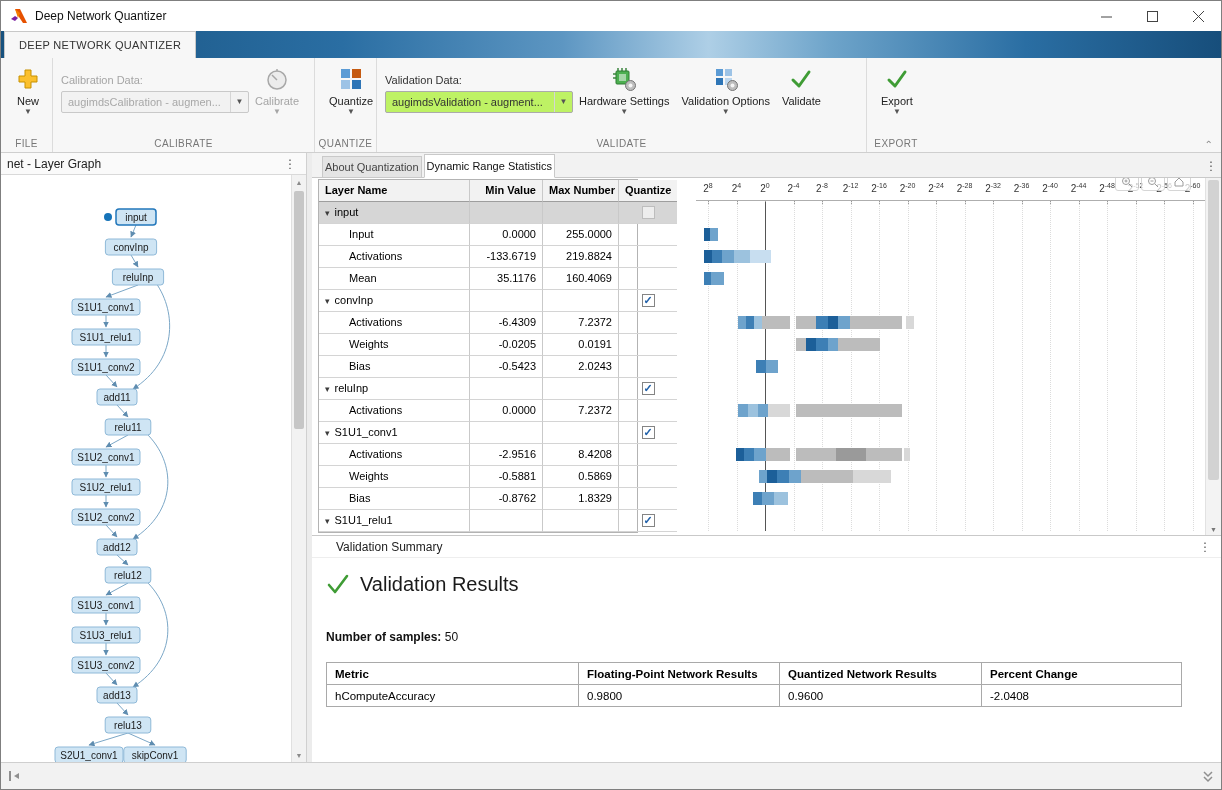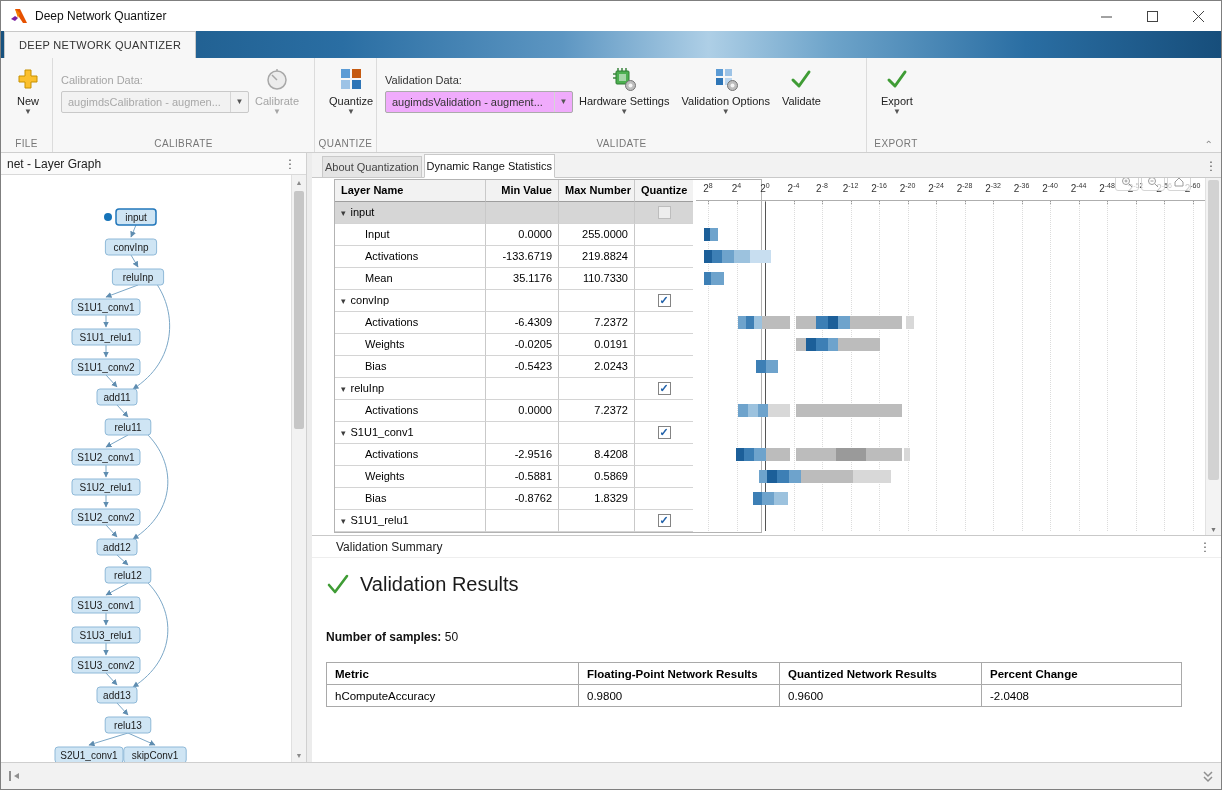--- a/index.html
+++ b/index.html
@@ -24,21 +24,21 @@
   .toolbar { position:absolute; top:57px; left:0; right:0; height:95px; background:#f7f7f7; border-bottom:1px solid #cfcfcf; display:flex; }
   .tb-section { position:relative; height:100%; border-right:1px solid #dcdcdc; display:flex; align-items:flex-start; padding:6px 8px 0 8px; }
   .sec-label { position:absolute; bottom:3px; left:0; right:0; text-align:center; font-size:10px; color:#777; letter-spacing:.4px; }
   .bigbtn { display:flex; flex-direction:column; align-items:center; padding:2px 6px; cursor:default; }
   .bigbtn .bicon { width:26px; height:26px; display:flex; align-items:center; justify-content:center; }
   .bb-label { font-size:11px; color:#222; margin-top:3px; white-space:nowrap; }
   .bb-caret { font-size:8px; color:#555; margin-top:1px; line-height:1; }
   .disabled-txt { color:#a5a5a5 !important; }
   .combo-col { display:flex; flex-direction:column; margin-top:10px; }
   .combo-label { font-size:11px; color:#333; margin-bottom:5px; }
-  .combo { width:188px; height:22px; border:1px solid #ababab; background:#f0abfc; border-radius:2px; display:flex; align-items:center; font-size:11px; color:#333; padding-left:6px; }
+  .combo { width:188px; height:22px; border:1px solid #ababab; background:#bef264; border-radius:2px; display:flex; align-items:center; font-size:11px; color:#333; padding-left:6px; }
   .combo .cbx-caret { margin-left:auto; width:18px; text-align:center; font-size:8px; color:#555; border-left:1px solid #d5d5d5; line-height:20px; }
   .combo.disabled { background:#f2f2f2; color:#a8a8a8; border-color:#c9c9c9; }
   .toolbar-collapse { position:absolute; right:8px; bottom:2px; font-size:10px; color:#888; }
 
   
   .main { position:absolute; top:152px; left:0; right:0; height:610px; }
   .left-panel { position:absolute; left:0; top:0; width:306px; height:610px; background:#fff; border-right:1px solid #d0d0d0; }
   .panel-header { height:22px; background:#fafafa; border-bottom:1px solid #d9d9d9; display:flex; align-items:center; font-size:12px; color:#222; padding:0 6px; }
   .kebab { margin-left:auto; color:#555; font-size:12px; padding:0 4px; }
   .graph-wrap { position:absolute; top:22px; left:0; right:15px; bottom:0; overflow:hidden; }
@@ -49,21 +49,21 @@
   .splitter { position:absolute; left:306px; top:0; width:5px; height:610px; background:#ececec; }
 
   .right-panel { position:absolute; left:311px; top:0; right:0; height:610px; }
   .doc-tabs { position:absolute; top:0; left:0; right:0; height:25px; background:#f2f2f2; border-bottom:1px solid #c9c9c9; display:flex; align-items:flex-end; padding-left:10px; }
   .doc-tab { height:21px; padding:0 2px; display:flex; align-items:center; font-size:11px; color:#444; background:#e4e4e4; border:1px solid #c9c9c9; border-bottom:none; margin-right:2px; }
   .doc-tab.active { background:#fff; height:24px; color:#111; border-bottom:1px solid #fff; margin-bottom:-1px; }
   .doc-tabs .kebab { margin-left:auto; margin-bottom:4px; }
 
   
   .stats { position:absolute; top:25px; left:0; right:16px; height:357px; background:#fff; overflow:hidden; }
-  .ltable { position:absolute; left:22px; top:1px; width:428px; border:1px solid #b3b3b3; font-size:11px; }
+  .ltable { position:absolute; left:6px; top:1px; width:320px; border:1px solid #b3b3b3; font-size:11px; }
   .lt-grid { display:grid; grid-template-columns:151px 73px 76px 58px; }
   .lt-header .c { background:#f2f2f2; font-weight:bold; border-bottom:1px solid #9e9e9e; }
   .c { height:22px; line-height:21px; border-right:1px solid #c9c9c9; border-bottom:1px solid #d4d4d4; padding:0 6px; white-space:nowrap; overflow:hidden; }
   .c:last-child { border-right:none; }
   .c.num { text-align:right; }
   .c.q { text-align:center; padding:0; display:flex; align-items:center; justify-content:center; }
   .c.name.child { padding-left:30px; }
   .lt-row.selected .c { background:#d6d6d6; }
   .tri { display:inline-block; margin-right:5px; font-size:9px; color:#3c3c3c; }
   .cb { width:13px; height:13px; border:1px solid #848484; background:#fff; display:inline-flex; align-items:center; justify-content:center; font-size:11px; font-weight:bold; color:#2262aa; line-height:1; }
@@ -380,21 +380,21 @@
               </div>
               <div class="lt-grid lt-row">
                 <div class="c name child">Activations</div>
                 <div class="c num">-133.6719</div>
                 <div class="c num">219.8824</div>
                 <div class="c q"></div>
               </div>
               <div class="lt-grid lt-row">
                 <div class="c name child">Mean</div>
                 <div class="c num">35.1176</div>
-                <div class="c num">110.7330</div>
+                <div class="c num">160.4069</div>
                 <div class="c q"></div>
               </div>
               <div class="lt-grid lt-row group">
                 <div class="c name"><span class="tri">▾</span>convInp</div>
                 <div class="c num"></div>
                 <div class="c num"></div>
                 <div class="c q">
                   <span class="cb checked">✓</span>
                 </div>
               </div>

